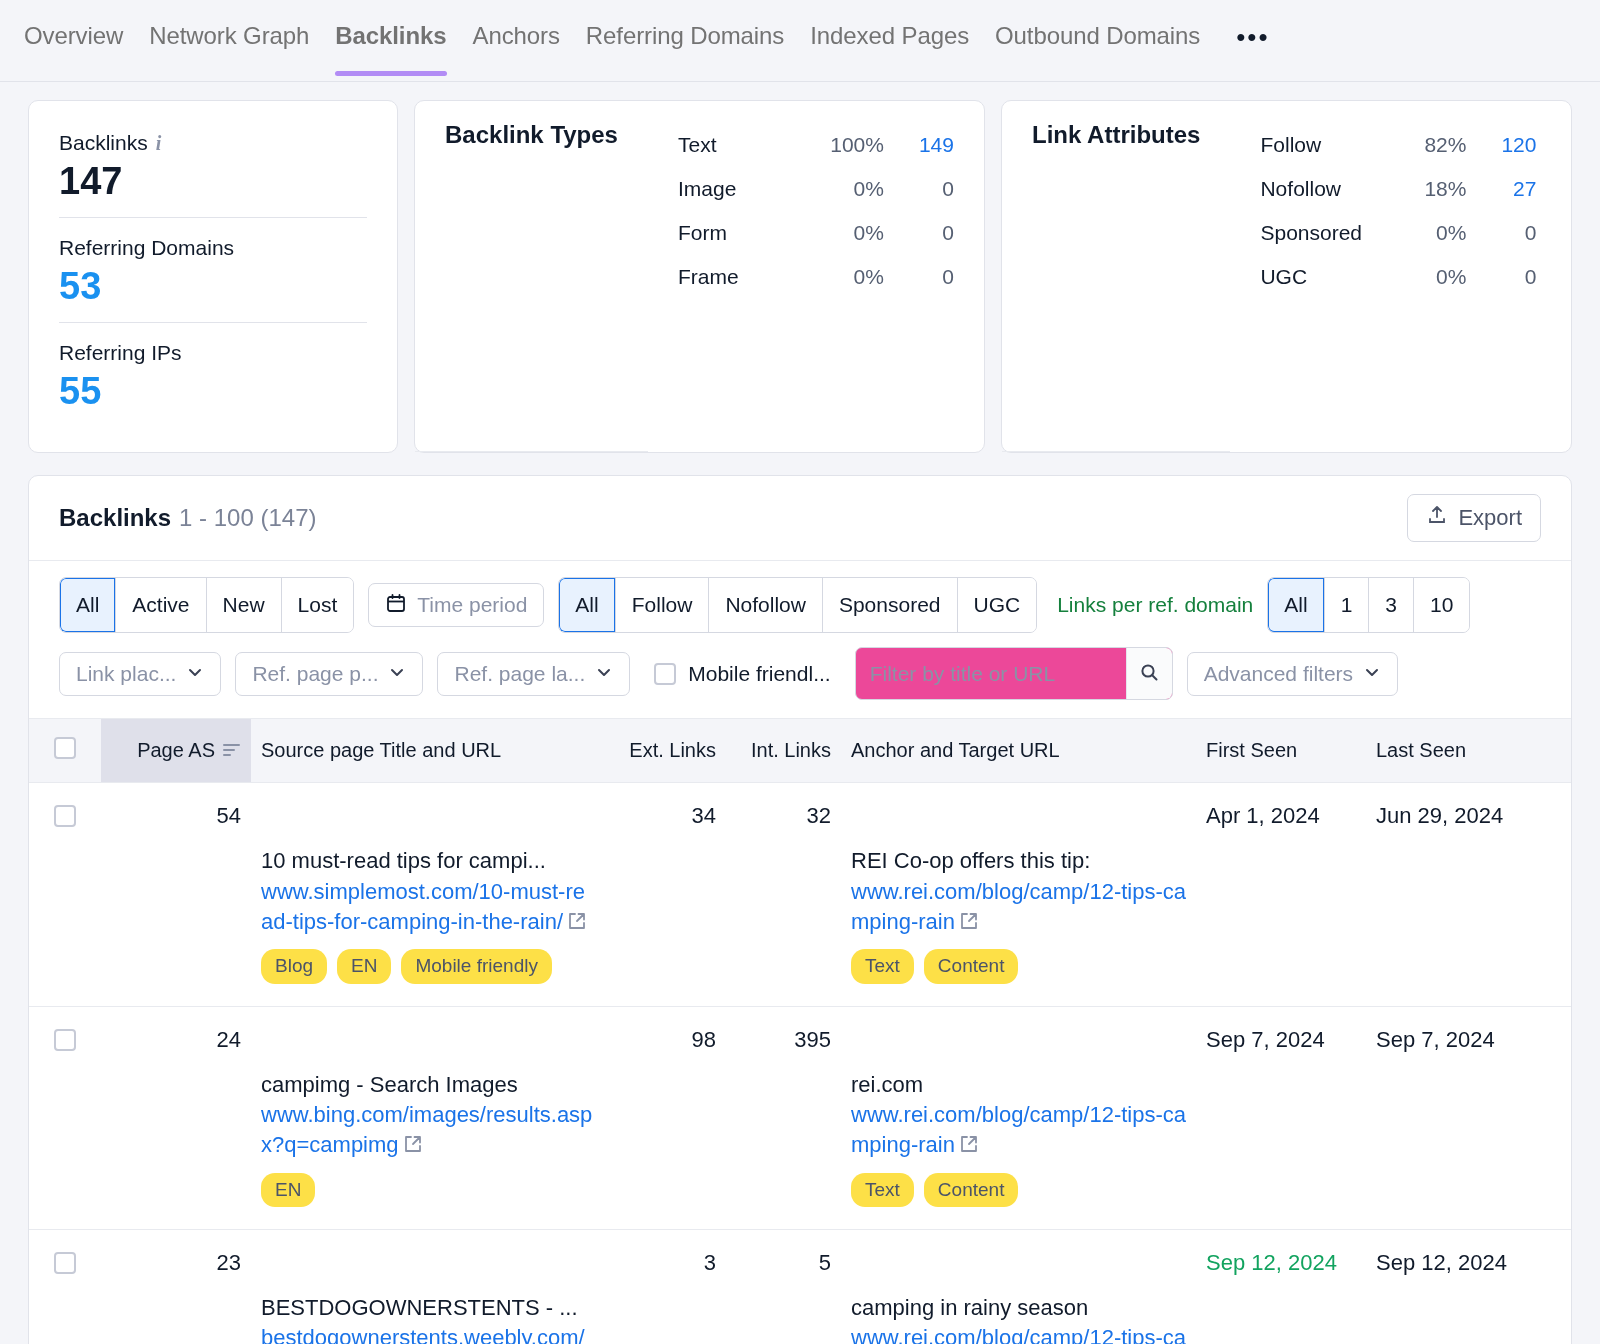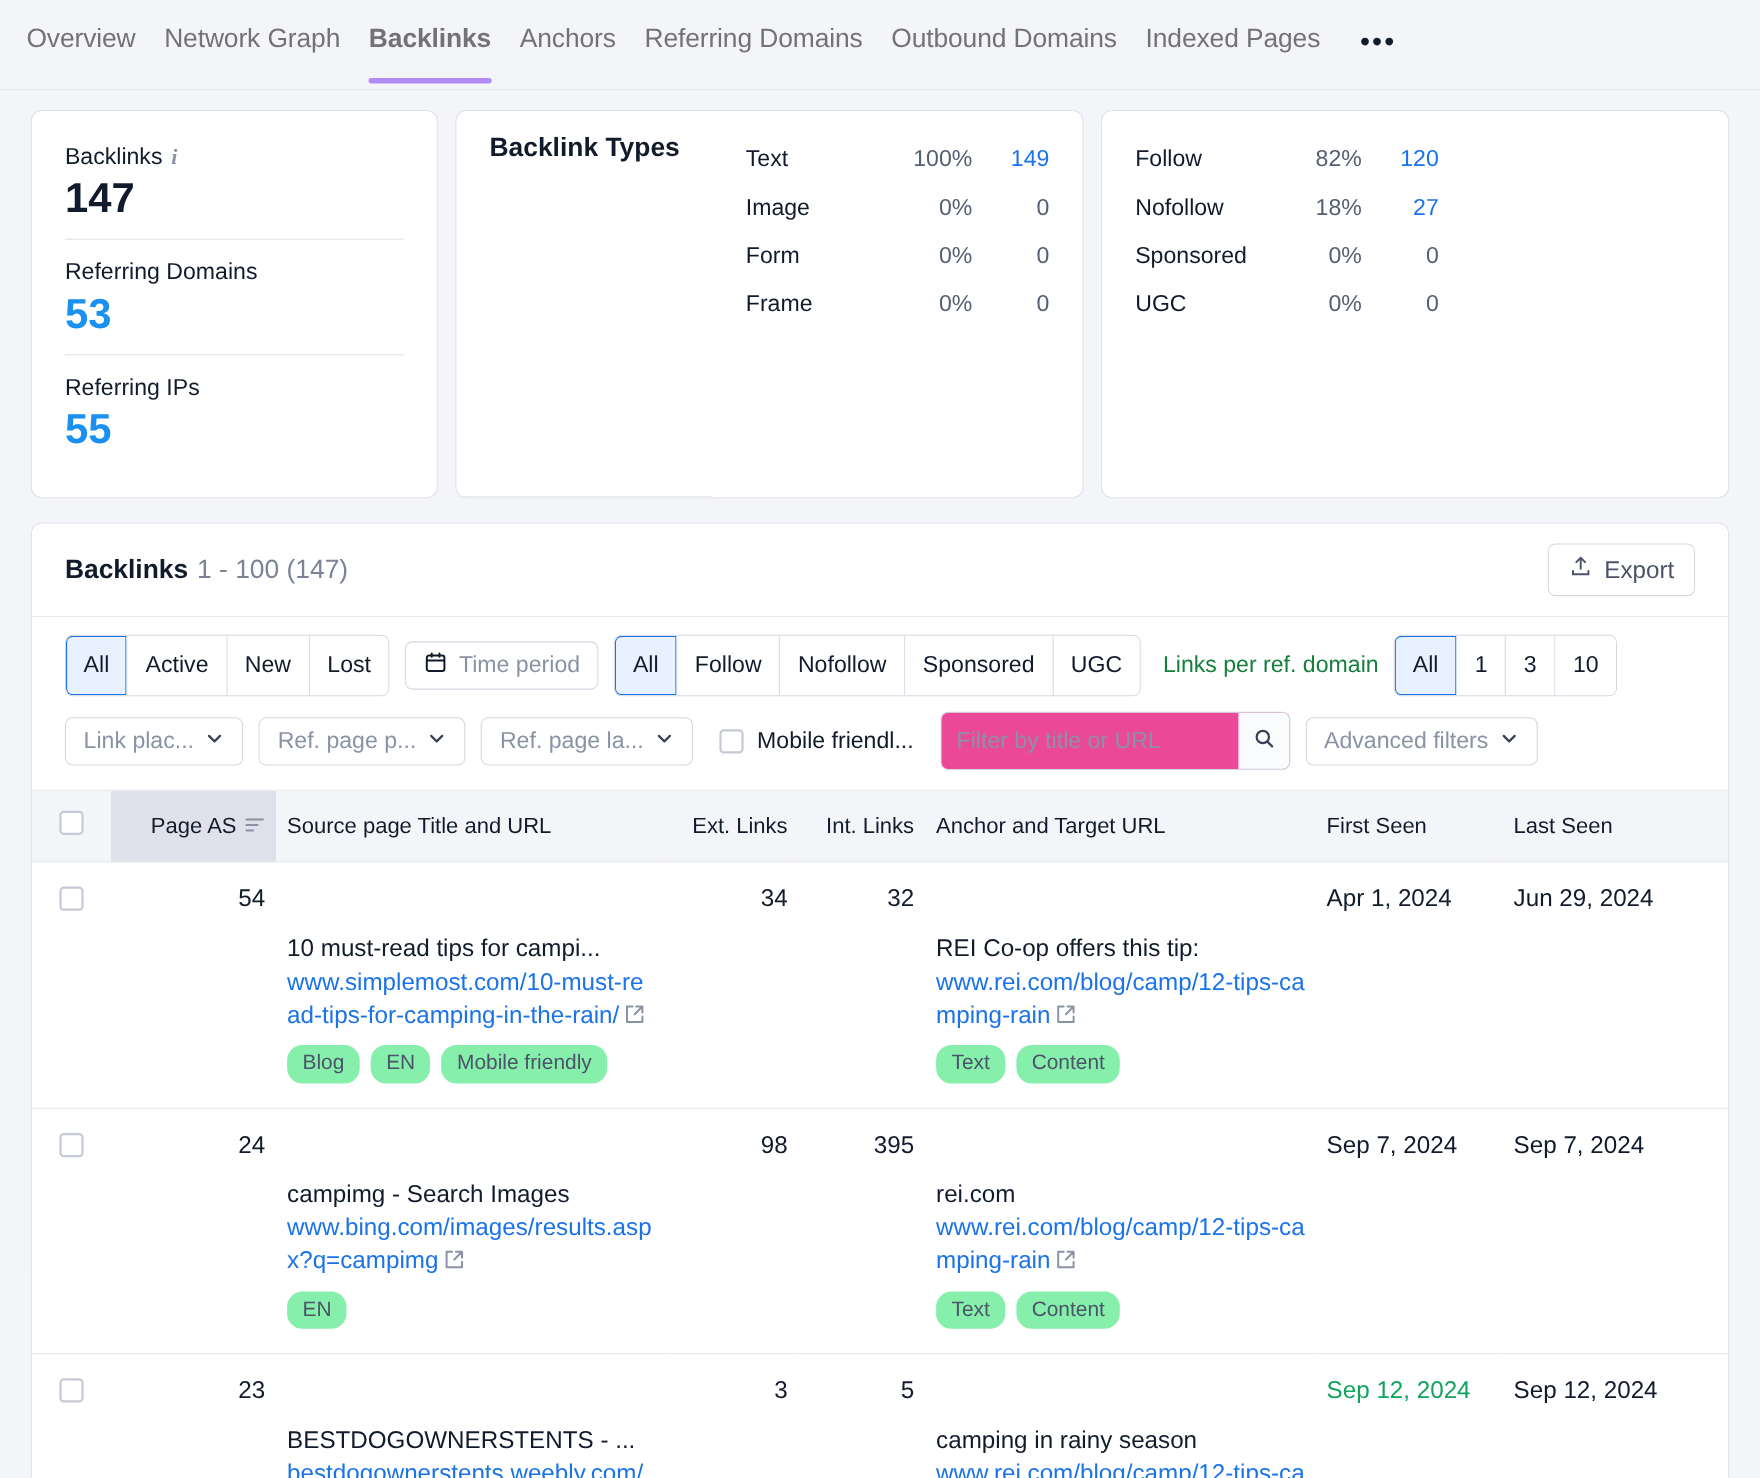--- a/index.html
+++ b/index.html
@@ -128,38 +128,38 @@
   th.num, td.num{ text-align:right; }
   tbody td{
     padding:18px 10px 22px 10px; vertical-align:top; font-size:22px;
     border-bottom:1px solid #e8eaef; line-height:1.38;
   }
   .cell-title{ color:#111b2b;margin-top:45px; }
   .cell-url{ color:#1a73e8; word-break:break-all; cursor:pointer; }
   .ext-ico{ display:inline-block; vertical-align:-2px; margin-left:4px; }
   .tags{ margin-top:10px; display:flex; flex-wrap:wrap; gap:10px; }
   .tag{
-    background:#86efac; color:#4c5468; font-size:19px; border-radius:14px; padding:4px 14px; white-space:nowrap;
+    background:#fde047; color:#4c5468; font-size:19px; border-radius:14px; padding:4px 14px; white-space:nowrap;
   }
   .tag.new{ background:#ddf5e9; color:#12a35f; }
   .date-green{ color:#12a35f; }
   .cbx-cell{ padding-top:22px; }
 </style>
 </head>
 <body>
 
 <div class="topnav">
   <div class="nav-list" id="navList">
       <div class="nav-item">Overview</div>
       <div class="nav-item">Network Graph</div>
       <div class="nav-item active">Backlinks</div>
       <div class="nav-item">Anchors</div>
       <div class="nav-item">Referring Domains</div>
+      <div class="nav-item">Indexed Pages</div>
       <div class="nav-item">Outbound Domains</div>
-      <div class="nav-item">Indexed Pages</div>
     </div>
   <div class="nav-more">•••</div>
 </div>
 
 <div class="cards-row">
 
   <div class="card card-summary">
     <div class="sum-block">
       <div class="sum-label">
         <span>Backlinks</span>
@@ -209,20 +209,21 @@
           <div class="bar-track">
             <div class="bar-fill" style="width:0%;background:transparent"></div>
           </div>
           <div class="bar-pct">0%</div>
           <div class="bar-num">0</div>
         </div>
       </div>
   </div>
 
   <div class="card card-chart">
+    <h3>Link Attributes</h3>
     <div class="bars" id="laBars">
         <div class="bar-row">
           <div class="bar-label">Follow</div>
           <div class="bar-track">
             <div class="bar-fill" style="width:100%;background:#00bf7d"></div>
           </div>
           <div class="bar-pct">82%</div>
           <div class="bar-num link">120</div>
         </div>
         <div class="bar-row">

